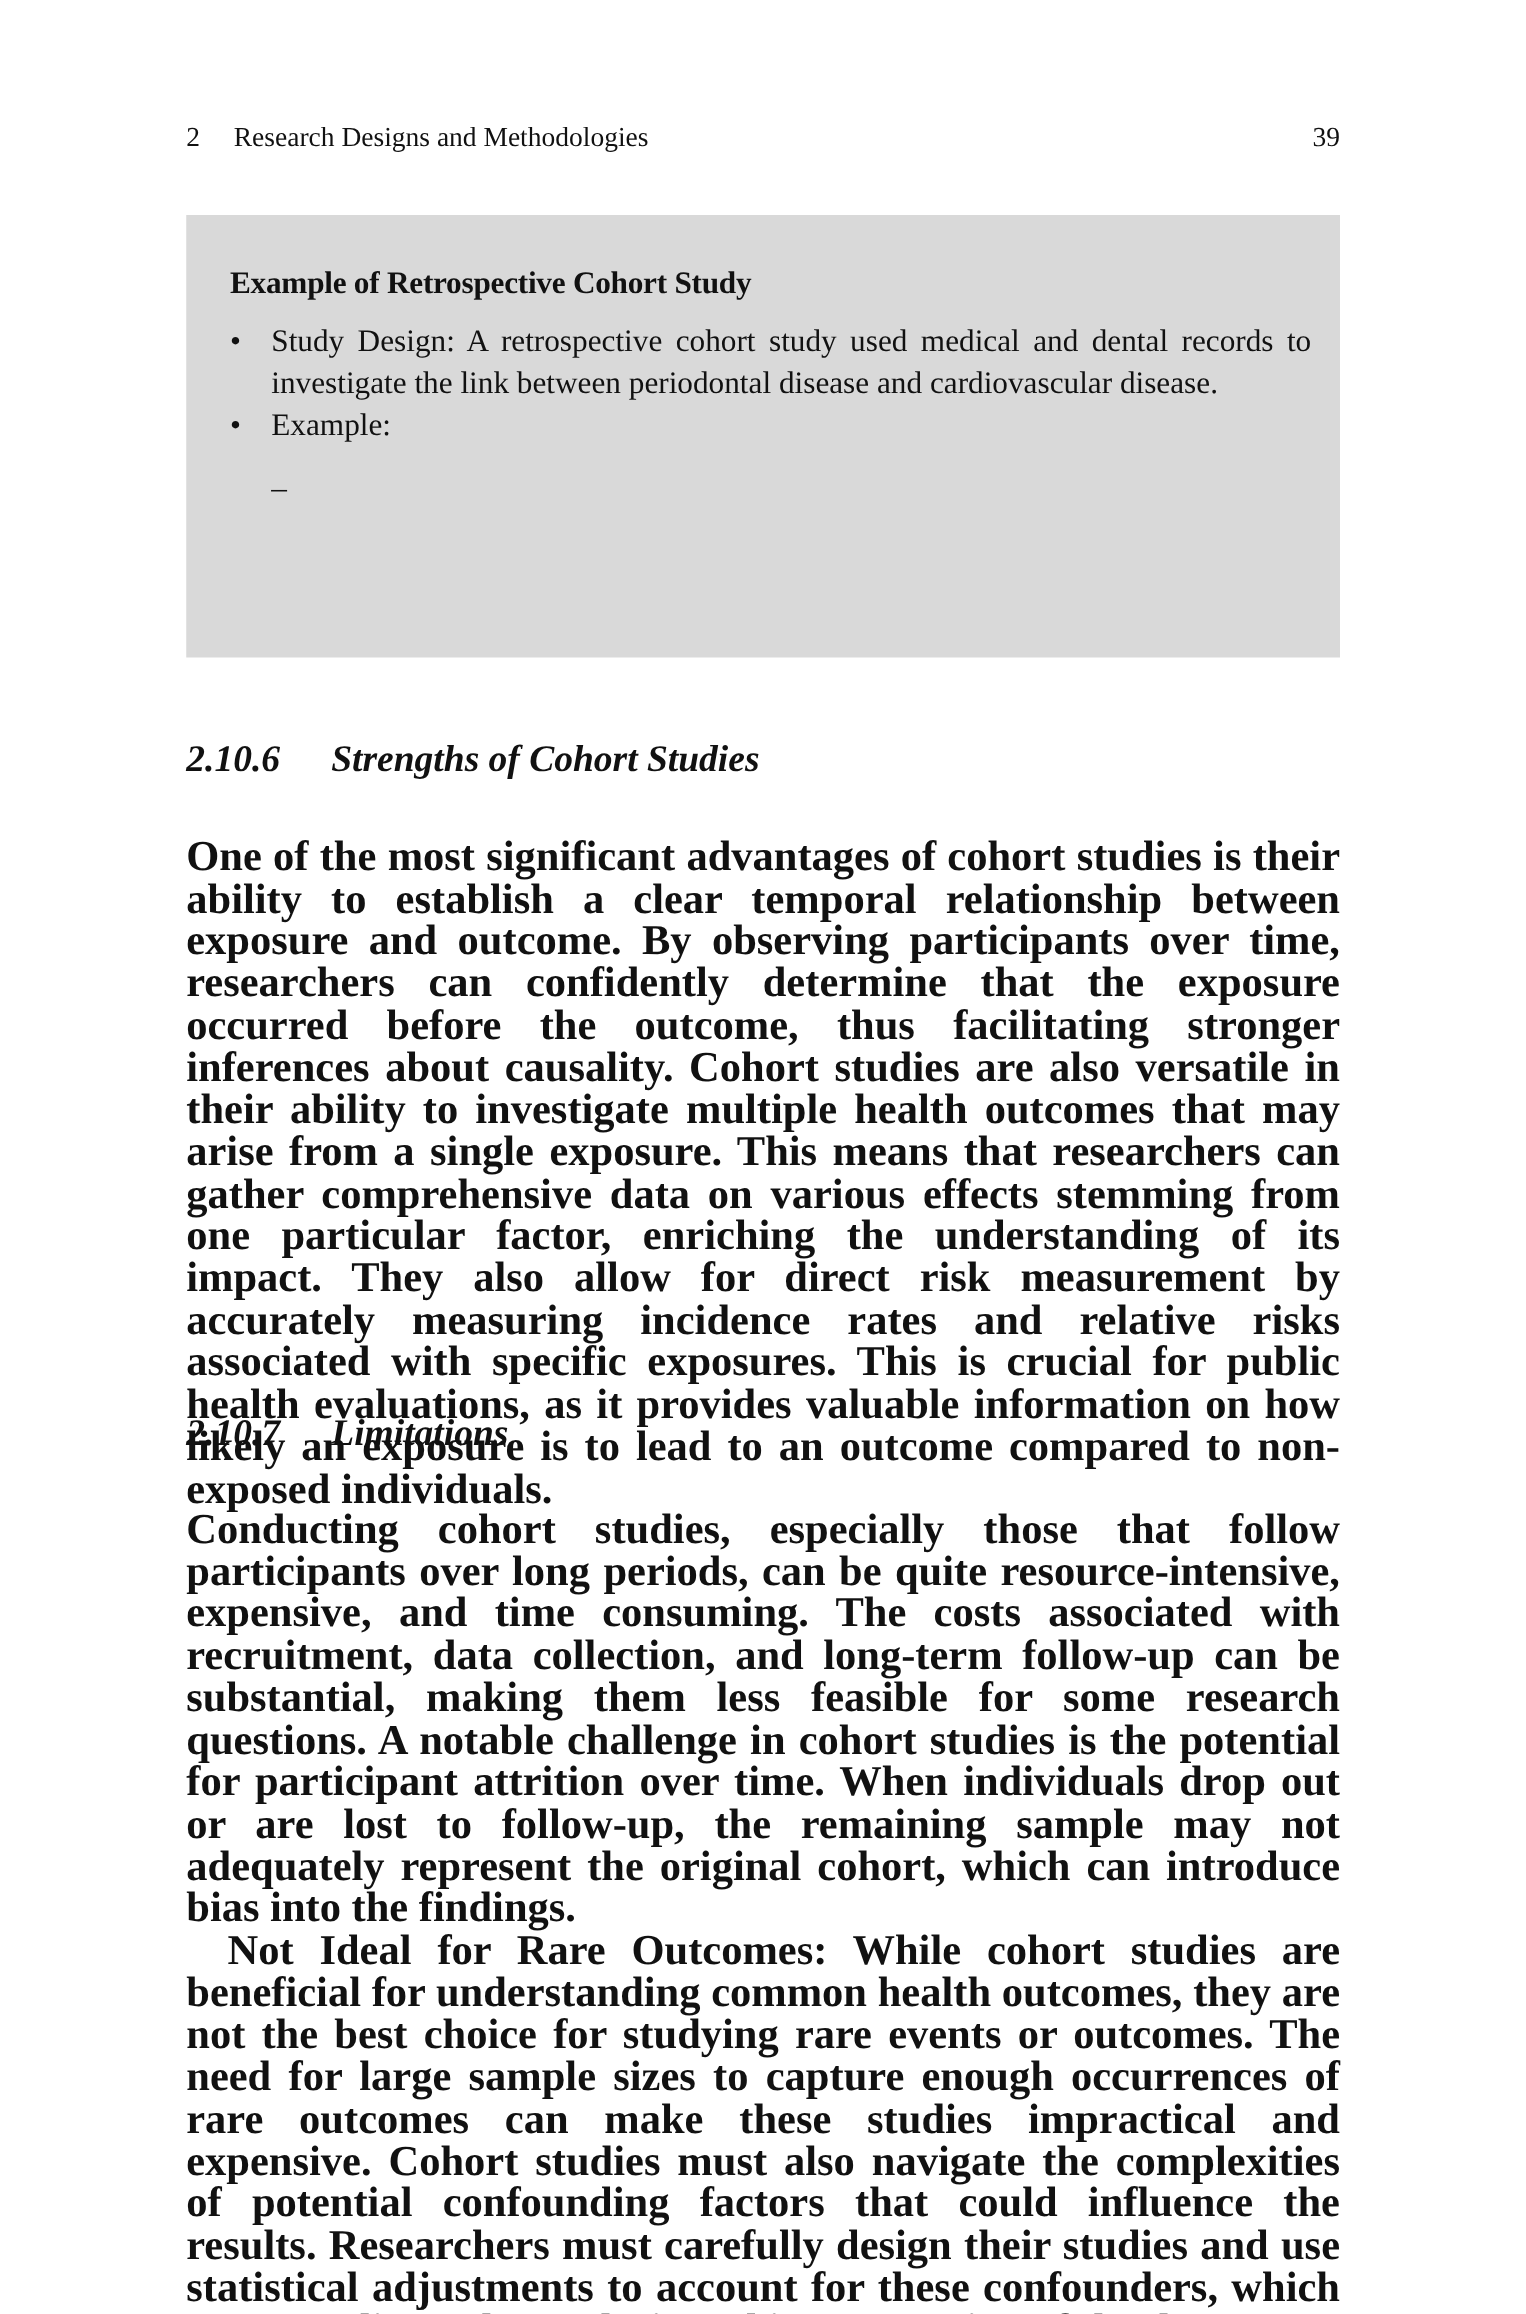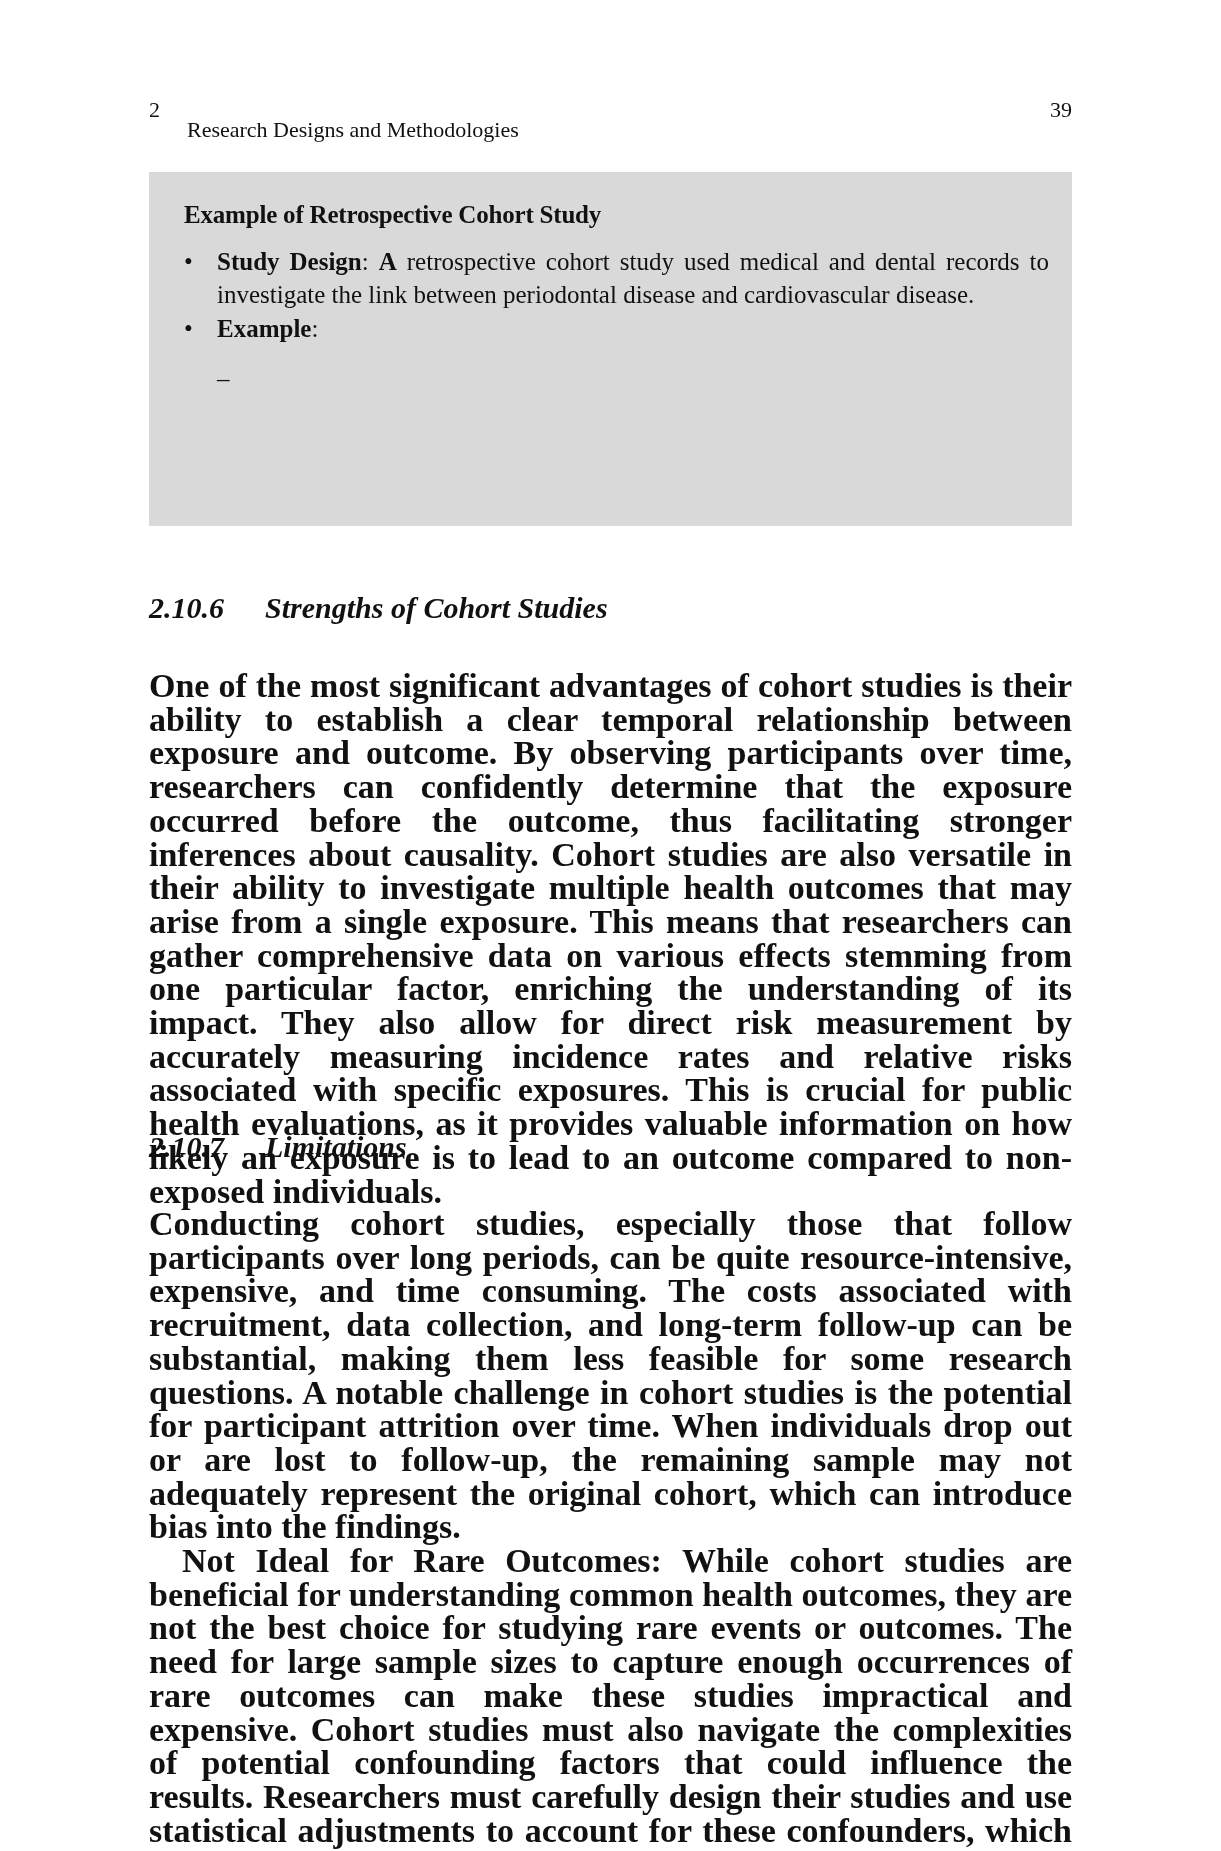--- a/index.html
+++ b/index.html
@@ -3,34 +3,34 @@
   <meta charset="utf-8">
   <style>
     html, body { margin: 0; padding: 0; background: #ffffff; }
     body { width: 1221px; height: 1851px; position: relative; overflow: hidden;
       font-family: "Liberation Serif", "DejaVu Serif", serif; color: #111; }
     .page { position: absolute; left: 0; top: 0; width: 1221px; height: 1851px; background: #fff; }
 
     .running-head { position: absolute; left: 149px; top: 95px; width: 923px; height: 30px;
       font-size: 22px; line-height: 30px; }
     .running-head .chap-num { position: absolute; left: 0; top: 0; }
-    .running-head .chap-title { position: absolute; left: 38px; top: 0; margin-top: 20px; }
+    .running-head .chap-title { position: absolute; left: 38px; top: 0; }
     .running-head .page-num { position: absolute; right: 0; top: 0; }
 
     .example-box { position: absolute; left: 149px; top: 172px; width: 923px; height: 354px;
       background: #d9d9d9; }
     .example-box .inner { position: absolute; left: 35px; top: 26px; width: 865px;
       font-size: 25px; line-height: 33.5px; }
-    .box-title { font-weight: bold; letter-spacing: -0.2px; }
+    .box-title { font-weight: bold; letter-spacing: -0.2px; margin-top: 12px; }
     .box-subtitle { }
     .ref-link { color: #1f2d8c; }
     .bullets { margin: 13px 0 0 0; padding: 0; list-style: none; }
     .bullet { position: relative; padding-left: 33px; text-align: justify; }
     .bullet .dot { position: absolute; left: 0; top: 0; }
-    .bullet b { font-weight: bold; }
+    .bullet b { font-weight: normal; }
     .sub-bullets { margin: 17px 0 0 0; padding: 0; list-style: none; }
     .sub-bullet { position: relative; padding-left: 66px; text-align: justify; }
     .sub-bullet .dash { position: absolute; left: 33px; top: 0; }
 
     .section-heading { position: absolute; left: 149px; width: 923px;
       font-size: 30px; line-height: 40px; font-weight: bold; font-style: italic; }
     .section-heading .num { display: inline-block; width: 116px; }
 
     .body-text { position: absolute; left: 149px; width: 923px;
       font-size: 34px; line-height: 33.7px; text-align: justify; font-weight: bold; }

